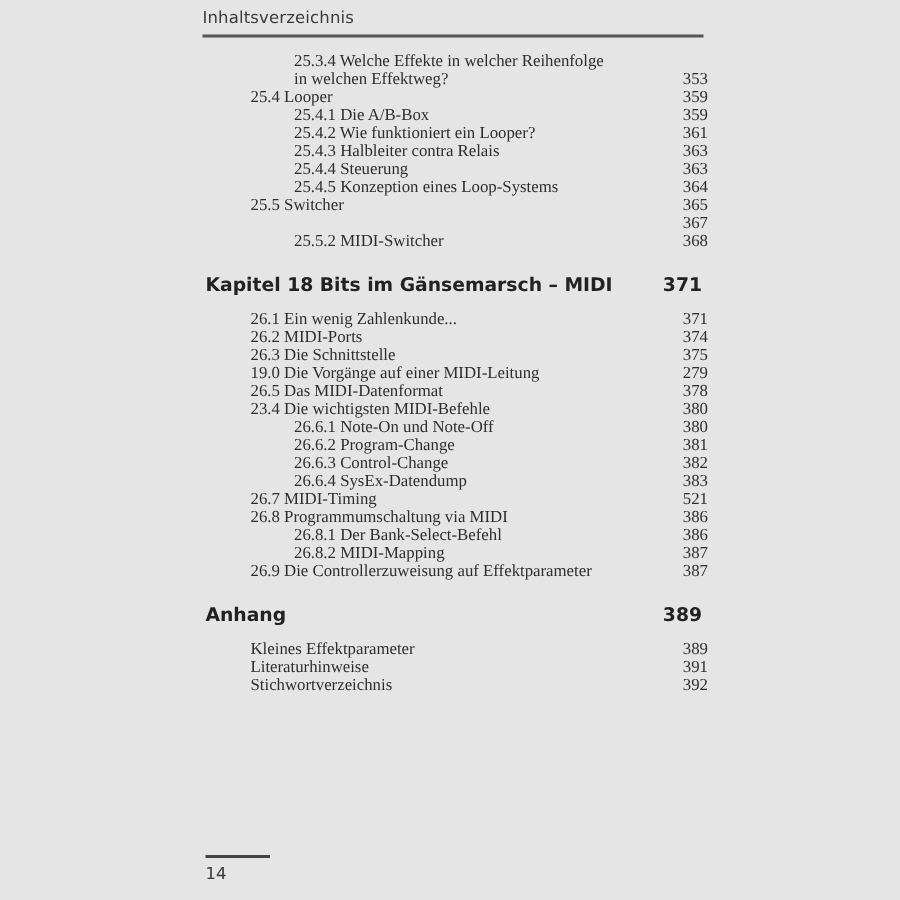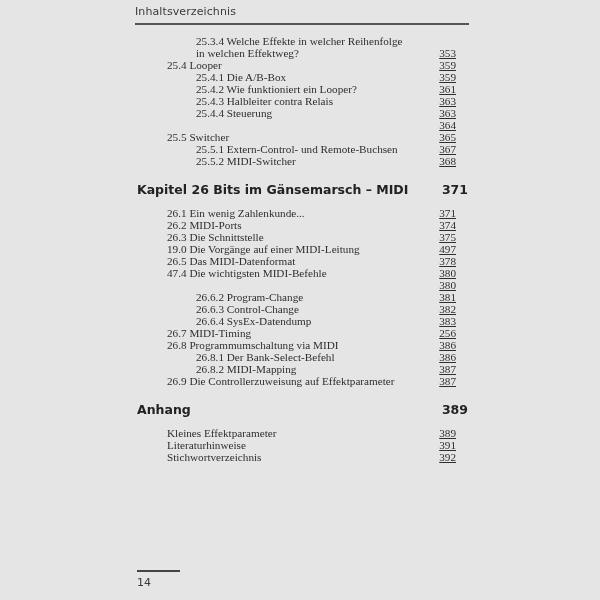--- a/index.html
+++ b/index.html
@@ -52,24 +52,23 @@
       font-size: 11.2px;
       line-height: 12px;
       color: #2e2e2e;
     }
     .row .title {
       position: absolute;
       white-space: nowrap;
     }
     .row .pg {
       position: absolute;
-      right: 144px;
+      right: 128px;
       text-align: right;
       white-space: nowrap;
-      text-decoration: underline;
     }
     .lvl2 .title { left: 167px; }
     .lvl3 .title { left: 196px; }
     .chapter {
       position: absolute;
       left: 0;
       width: 600px;
       height: 18px;
       font-family: "DejaVu Sans", sans-serif;
       font-weight: bold;
@@ -136,82 +135,83 @@
     </div>
     <div class="row lvl3" style="top:95px">
       <span class="title">25.4.3 Halbleiter contra Relais</span>
       <span class="pg">363</span>
     </div>
     <div class="row lvl3" style="top:107px">
       <span class="title">25.4.4 Steuerung</span>
       <span class="pg">363</span>
     </div>
     <div class="row lvl3" style="top:119px">
+      <span class="title">25.4.5 Konzeption eines Loop-Systems</span>
       <span class="pg">364</span>
     </div>
     <div class="row lvl2" style="top:131px">
       <span class="title">25.5 Switcher</span>
       <span class="pg">365</span>
     </div>
     <div class="row lvl3" style="top:143px">
-      <span class="title">25.5.1 Extern-Control- und Remote-Buchsen</span>
       <span class="pg">367</span>
     </div>
     <div class="row lvl3" style="top:155px">
       <span class="title">25.5.2 MIDI-Switcher</span>
       <span class="pg">368</span>
     </div>
 
     <div class="chapter" style="top:181px">
-      <span class="title">Kapitel 26 Bits im Gänsemarsch – MIDI</span>
+      <span class="title">Kapitel 18 Bits im Gänsemarsch – MIDI</span>
       <span class="pg">371</span>
     </div>
 
     <div class="row lvl2" style="top:207px">
       <span class="title">26.1 Ein wenig Zahlenkunde...</span>
       <span class="pg">371</span>
     </div>
     <div class="row lvl2" style="top:219px">
       <span class="title">26.2 MIDI-Ports</span>
       <span class="pg">374</span>
     </div>
     <div class="row lvl2" style="top:231px">
       <span class="title">26.3 Die Schnittstelle</span>
       <span class="pg">375</span>
     </div>
     <div class="row lvl2" style="top:243px">
       <span class="title">19.0 Die Vorgänge auf einer MIDI-Leitung</span>
-      <span class="pg">497</span>
+      <span class="pg">279</span>
     </div>
     <div class="row lvl2" style="top:255px">
       <span class="title">26.5 Das MIDI-Datenformat</span>
       <span class="pg">378</span>
     </div>
     <div class="row lvl2" style="top:267px">
-      <span class="title">47.4 Die wichtigsten MIDI-Befehle</span>
+      <span class="title">23.4 Die wichtigsten MIDI-Befehle</span>
       <span class="pg">380</span>
     </div>
     <div class="row lvl3" style="top:279px">
+      <span class="title">26.6.1 Note-On und Note-Off</span>
       <span class="pg">380</span>
     </div>
     <div class="row lvl3" style="top:291px">
       <span class="title">26.6.2 Program-Change</span>
       <span class="pg">381</span>
     </div>
     <div class="row lvl3" style="top:303px">
       <span class="title">26.6.3 Control-Change</span>
       <span class="pg">382</span>
     </div>
     <div class="row lvl3" style="top:315px">
       <span class="title">26.6.4 SysEx-Datendump</span>
       <span class="pg">383</span>
     </div>
     <div class="row lvl2" style="top:327px">
       <span class="title">26.7 MIDI-Timing</span>
-      <span class="pg">256</span>
+      <span class="pg">521</span>
     </div>
     <div class="row lvl2" style="top:339px">
       <span class="title">26.8 Programmumschaltung via MIDI</span>
       <span class="pg">386</span>
     </div>
     <div class="row lvl3" style="top:351px">
       <span class="title">26.8.1 Der Bank-Select-Befehl</span>
       <span class="pg">386</span>
     </div>
     <div class="row lvl3" style="top:363px">

